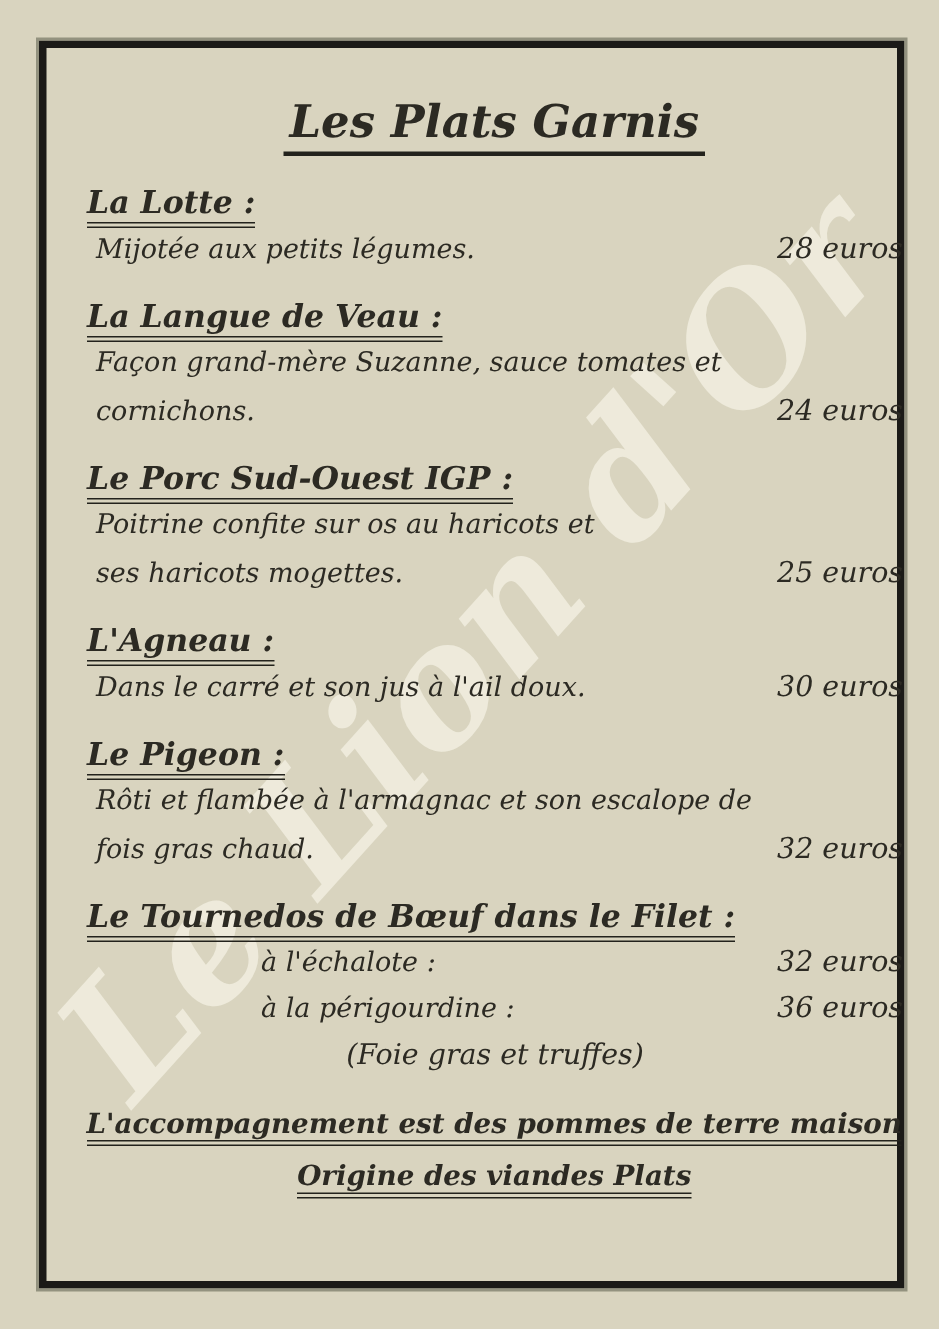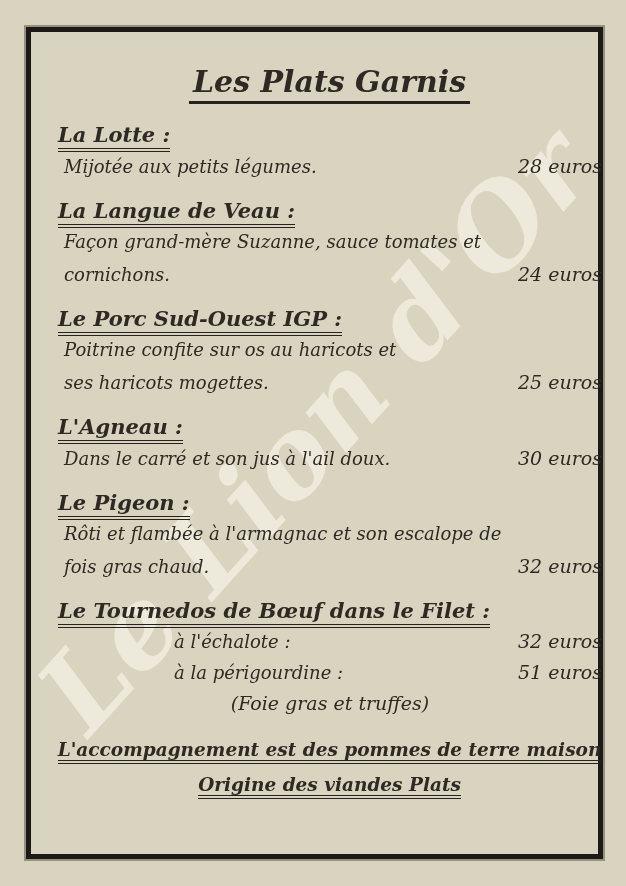--- a/index.html
+++ b/index.html
@@ -185,21 +185,21 @@
     </div>
 
     <div class="item">
       <div class="item-name"><span>Le Tournedos de Bœuf dans le Filet :</span></div>
       <div class="variant">
         <span class="desc">à l'échalote :</span>
         <span class="price">32 euros</span>
       </div>
       <div class="variant">
         <span class="desc">à la périgourdine :</span>
-        <span class="price">51 euros</span>
+        <span class="price">36 euros</span>
       </div>
       <div class="note">(Foie gras et truffes)</div>
     </div>
 
   </div>
 
   <div class="footer">
     <div class="footer-line"><span>L'accompagnement est des pommes de terre maison</span></div>
     <div class="footer-line"><span>Origine des viandes Plats</span></div>
   </div>

